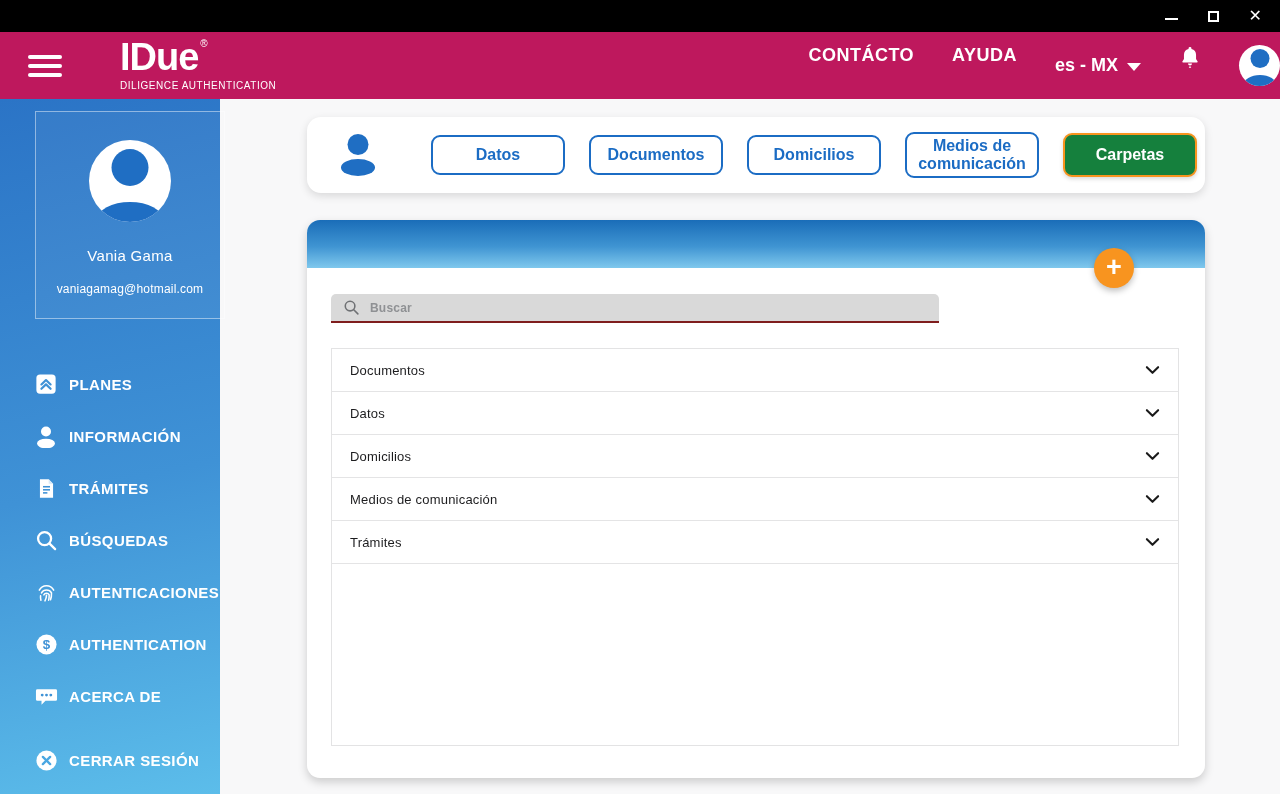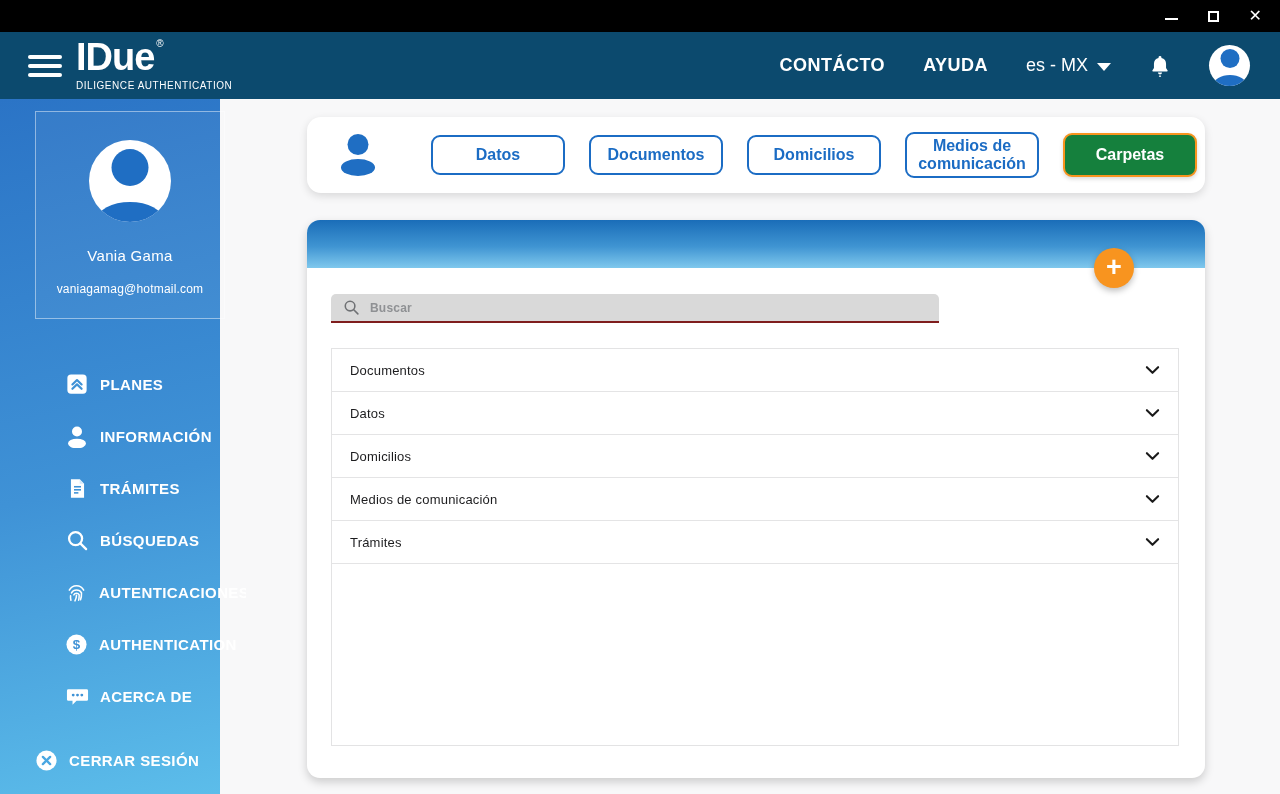--- a/index.html
+++ b/index.html
@@ -7,32 +7,32 @@
     font-family:"Liberation Sans", sans-serif; }
 
   
   .titlebar { position:absolute; left:0; top:0; width:1280px; height:32px; background:#000;
     display:flex; align-items:center; justify-content:flex-end; gap:30px; padding-right:18px; }
   .tb-min { width:13px; height:2px; background:#fff; margin-top:6px; }
   .tb-max { width:11px; height:11px; border:2px solid #fff; }
   .tb-close { color:#fff; font-size:16px; line-height:1; }
 
   
-  .appheader { position:absolute; left:0; top:32px; width:1280px; height:67px; background:#0c4a6e;
-    display:flex; align-items:center; }
+  .appheader { position:absolute; left:0; top:32px; width:1280px; height:67px; background:#be185d;
+    display:flex; align-items:center;gap:44px; }
   .hamburger { margin-left:28px; width:34px; display:flex; flex-direction:column; gap:5px; cursor:pointer; }
   .hamburger span { height:4px; border-radius:2px; background:#fff; }
   .logo { margin-left:14px; color:#fff; }
   .logo-row { display:flex; align-items:flex-start; }
   .logo-word { font-size:38px; font-weight:bold; letter-spacing:-1px; line-height:0.9; }
   .logo-reg { font-size:10px; margin-left:2px; margin-top:-2px; }
   .logo-tag { font-size:10px; letter-spacing:0.55px; margin-top:6px; white-space:nowrap; }
-  .hdr-right { margin-left:auto; display:flex; align-items:center; gap:38px; padding-right:30px; }
+  .hdr-right { margin-left:auto; display:flex; gap:38px; }
   .hdr-link { color:#fff; font-weight:bold; font-size:18px; letter-spacing:0.5px; cursor:pointer; }
-  .lang { display:flex; align-items:center; gap:9px; color:#fff; font-weight:normal; font-size:18px; cursor:pointer; }
+  .lang { display:flex; align-items:center; gap:9px; color:#fff; font-weight:bold; font-size:18px; cursor:pointer; }
   .caret-down { width:0; height:0; border-left:7px solid transparent; border-right:7px solid transparent;
     border-top:8px solid #fff; margin-top:2px; }
   .bell { width:22px; height:24px; }
   .hdr-avatar { width:41px; height:41px; border-radius:50%; background:#fff; position:relative; overflow:hidden; }
   .hdr-avatar .head { position:absolute; left:50%; top:4px; transform:translateX(-50%);
     width:19px; height:19px; border-radius:50%; background:#1f6ec3; }
   .hdr-avatar .shoulders { position:absolute; left:50%; bottom:-9px; transform:translateX(-50%);
     width:33px; height:20px; border-radius:50%; background:#1f6ec3; }
 
   
@@ -43,21 +43,21 @@
   .usercard .avatar { position:absolute; left:50%; top:28px; transform:translateX(-50%);
     width:82px; height:82px; border-radius:50%; background:#fff; overflow:hidden; }
   .usercard .head { position:absolute; left:50%; top:9px; transform:translateX(-50%);
     width:37px; height:37px; border-radius:50%; background:#1f6ec3; }
   .usercard .shoulders { position:absolute; left:50%; bottom:-16px; transform:translateX(-50%);
     width:66px; height:36px; border-radius:50%; background:#1f6ec3; }
   .usercard .uname { position:absolute; left:0; right:0; top:135px; text-align:center;
     color:#fff; font-size:15px; letter-spacing:0.3px; }
   .usercard .uemail { position:absolute; left:0; right:0; top:170px; text-align:center;
     color:#fff; font-size:12px; letter-spacing:0.2px; }
-  .side-menu { position:absolute; left:0; top:259px; right:0;padding-left:31px; }
+  .side-menu { position:absolute; left:0; top:259px; right:0; }
   .side-item { height:52px; display:flex; align-items:center; padding-left:34px; cursor:pointer; }
   .side-ico { width:24px; height:24px; display:flex; align-items:center; justify-content:center; }
   .side-label { margin-left:11px; color:#fff; font-weight:bold; font-size:15px; letter-spacing:0.4px; }
   .side-logout { position:absolute; left:0; right:0; top:635px; height:52px;
     display:flex; align-items:center; padding-left:34px; cursor:pointer; }
 
   
   .main { position:absolute; left:246px; top:99px; width:1021px; height:695px; background:#f8f8f9; }
 
   .tabcard { position:absolute; left:61px; top:18px; width:898px; height:76px; background:#fff;

